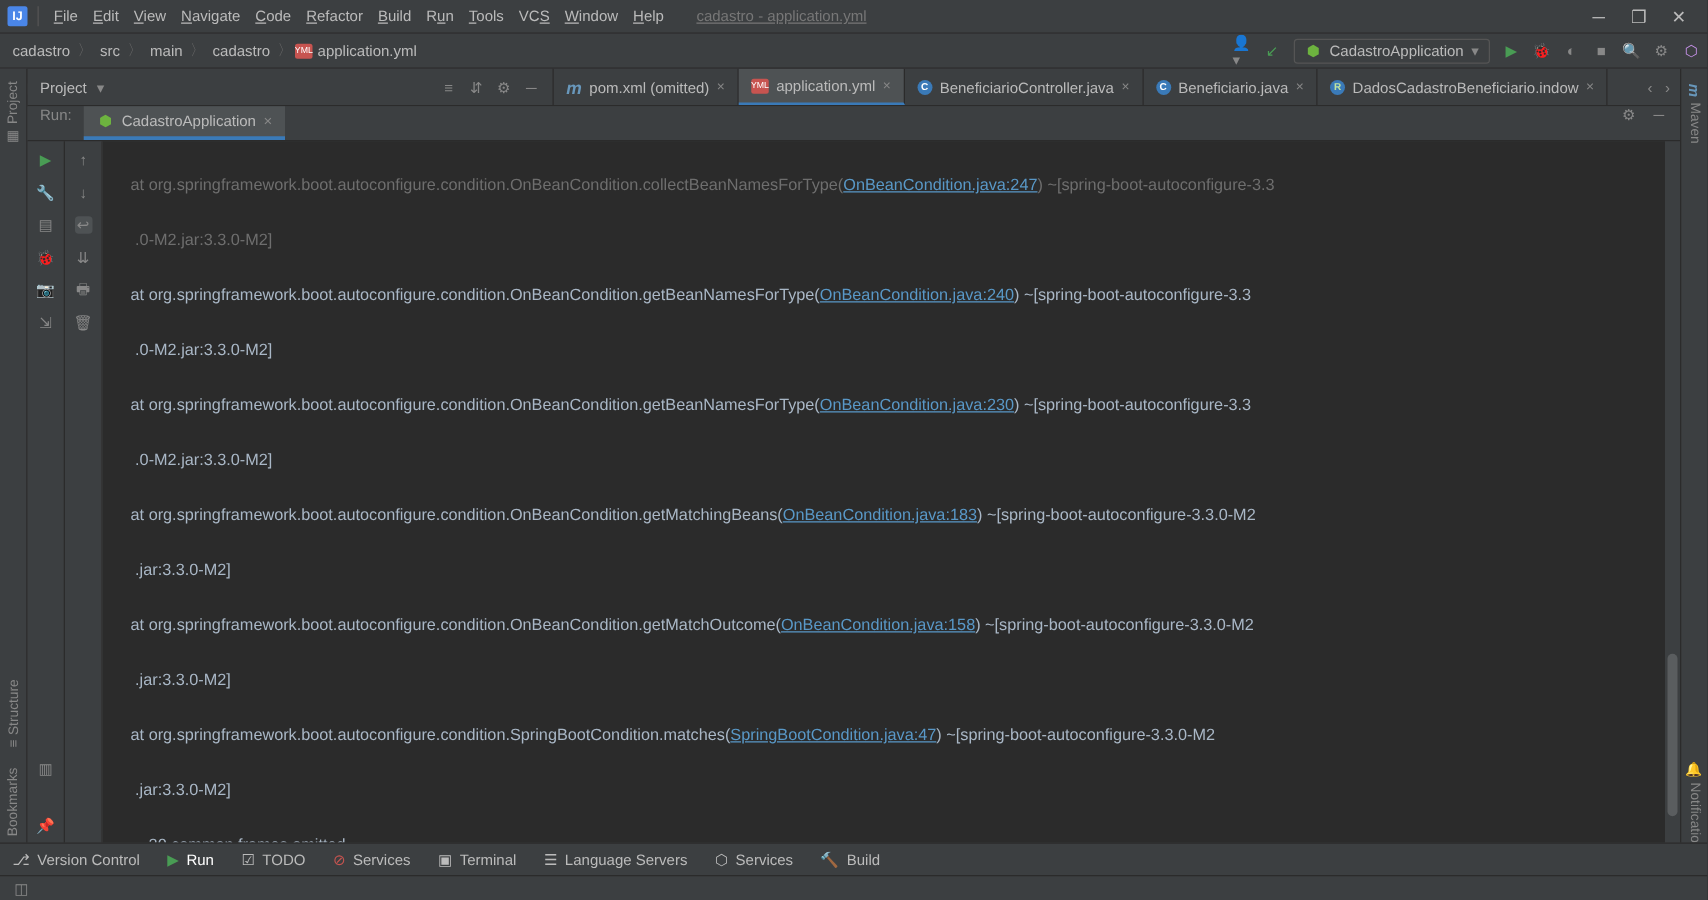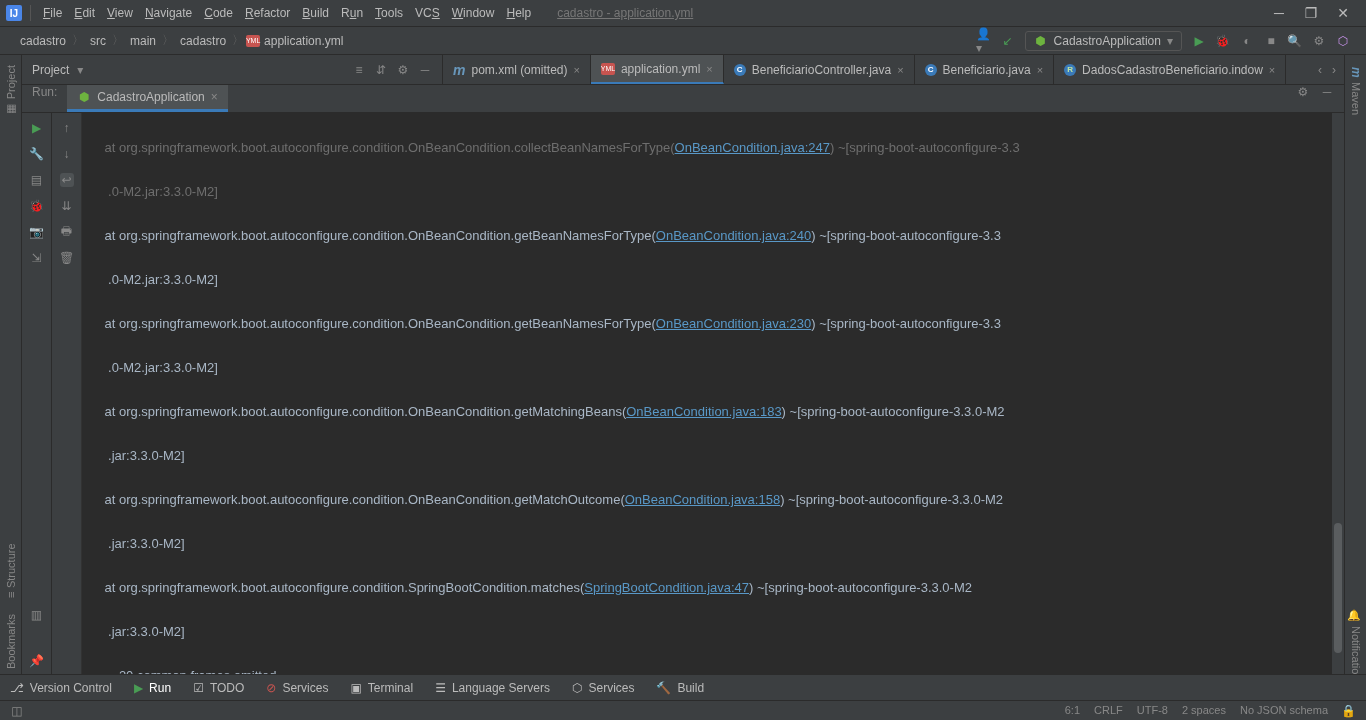--- a/index.html
+++ b/index.html
@@ -5,21 +5,21 @@
 * { margin: 0; padding: 0; box-sizing: border-box; font-family: "Segoe UI", Arial, sans-serif; }
 body { background: #3c3f41; color: #bbbbbb; font-size: 12px; overflow: hidden; width: 1366px; height: 720px; position: relative; }
 .titlebar { height: 27px; background: #3c3f41; display: flex; align-items: center; padding: 0 6px; border-bottom: 1px solid #2b2b2b; }
 .titlebar .logo { width: 16px; height: 16px; background: #4a86e8; border-radius: 2px; margin-right: 2px; display:flex;align-items:center;justify-content:center;font-weight:bold;font-size:10px;color:#fff;}
 .titlebar .sep { width: 1px; height: 16px; background: #555; margin: 0 6px; }
 .menu-item { padding: 2px 4px; margin: 0 2px; cursor: default; color: #bbbbbb; }
 .menu-item u { text-decoration: underline; }
 .titlebar .title { margin-left: 20px; color: #777; text-decoration: underline; }
 .winctrl { margin-left: auto; display: flex; gap: 18px; padding-right: 10px; }
 .winctrl span { width: 14px; height: 14px; display: flex; align-items: center; justify-content: center; color: #bbb; font-size: 14px; }
-.navbar { height: 28px; background: #3c3f41; display: flex; align-items: center; padding: 0 16px; border-bottom: 1px solid #2b2b2b; }
+.navbar { height: 28px; background: #3c3f41; display: flex; align-items: center; padding: 0 6px; border-bottom: 1px solid #2b2b2b; }
 .crumb { color: #bbb; padding: 0 4px; }
 .crumb-sep { color: #666; padding: 0 2px; }
 .navbar .right { margin-left: auto; display: flex; align-items: center; gap: 10px; }
 .run-config { background: #3c3f41; border: 1px solid #555; border-radius: 3px; padding: 2px 8px; display: flex; align-items: center; gap: 6px; }
 .icon { width: 14px; height: 14px; display: inline-flex; align-items: center; justify-content: center; font-size: 12px; }
 .green { color: #499c54; }
 .grey { color: #888; }
 .tabbar { height: 30px; background: #3c3f41; display: flex; align-items: stretch; border-bottom: 1px solid #2b2b2b; }
 .project-pane-header { display: flex; align-items: center; padding: 0 10px; gap: 8px; width: 443px; border-right: 1px solid #2b2b2b;}
 .project-pane-header .spacer { flex: 1; }
@@ -278,21 +278,13 @@
       <span>Services</span>
     </div>
   <div class="item">
       <span>🔨</span>
       <span>Build</span>
     </div>
 </div>
 
 <div class="statusbar">
   <span class="icon">◫</span>
-  <div class="right">
-    <span>6:1</span>
-    <span>CRLF</span>
-    <span>UTF-8</span>
-    <span>2 spaces</span>
-    <span>No JSON schema</span>
-    <span class="icon">🔒</span>
-  </div>
 </div>
 
 </body></html>

